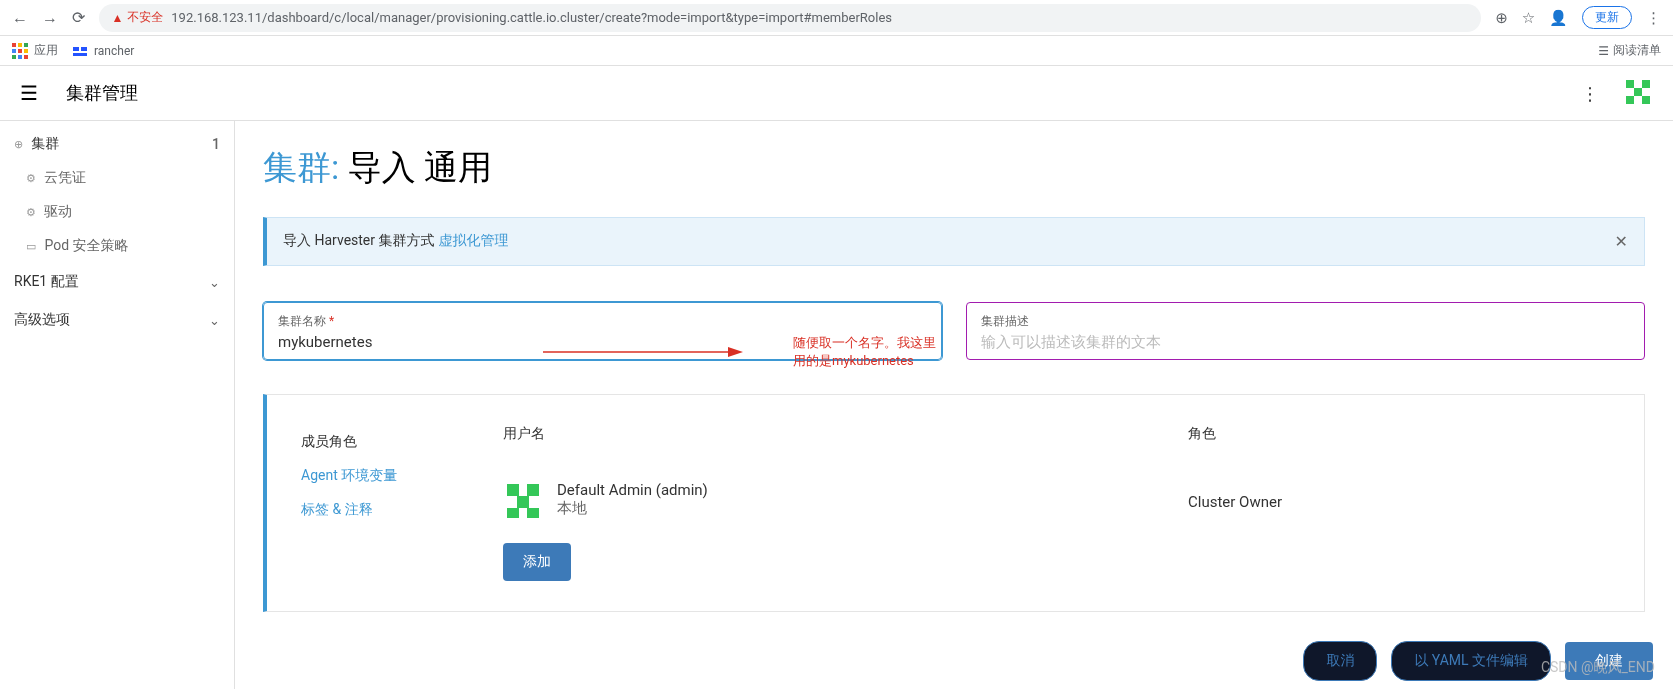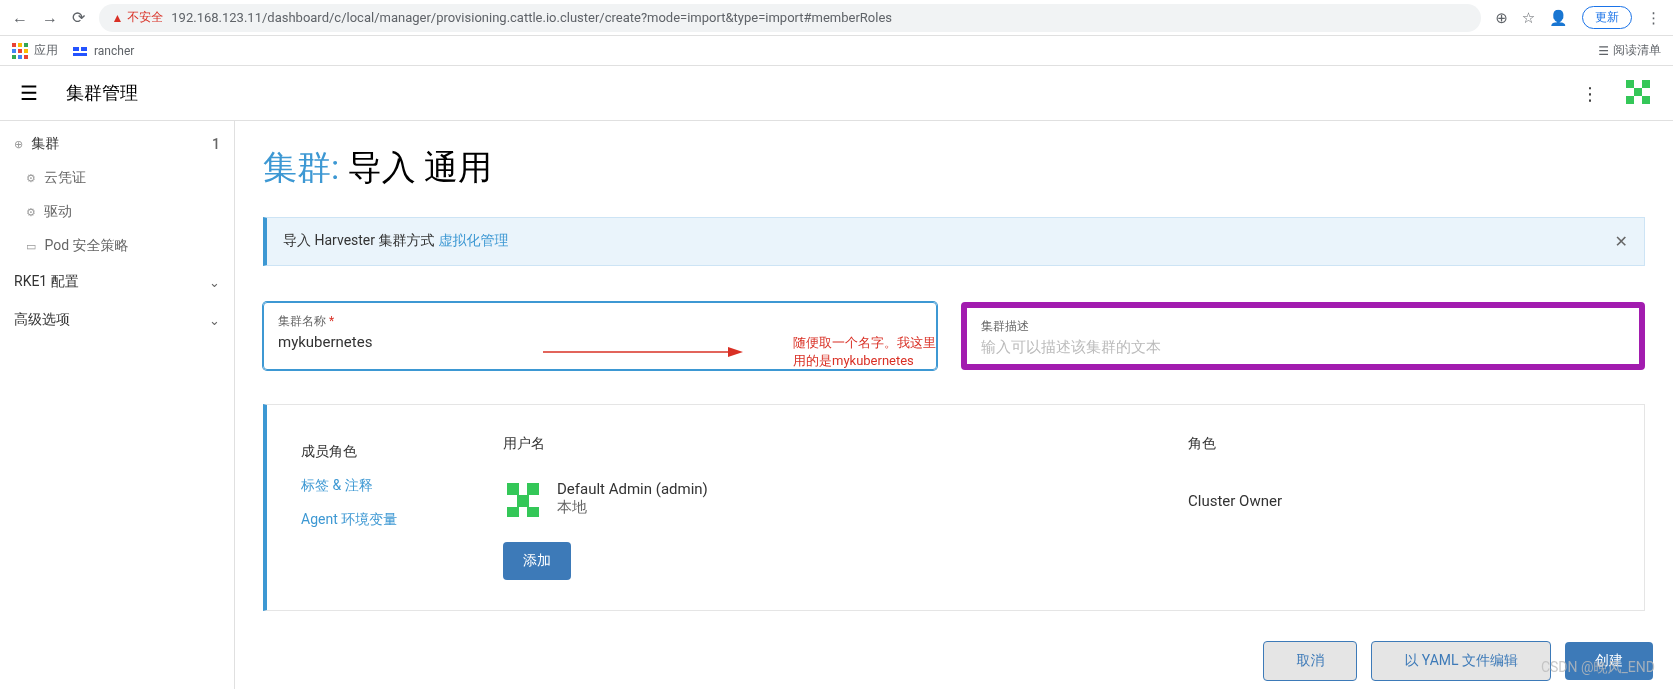--- a/index.html
+++ b/index.html
@@ -38,50 +38,50 @@
 .sb-expand{display:flex;align-items:center;justify-content:space-between;padding:10px 14px;font-size:14px;color:#333;cursor:pointer}
 .chev{color:#666;font-size:13px}
 
 .main{flex:1;padding:24px 28px;overflow:auto;position:relative}
 .page-title{font-size:34px;font-weight:400;margin-bottom:26px}
 .page-title .pre{color:#3d98d3}
 .banner{background:#eaf4fb;border:1px solid #cde4f5;border-left:4px solid #3d98d3;padding:14px 16px;font-size:14px;color:#333;display:flex;align-items:flex-start;margin-bottom:36px}
 .banner a{color:#3d98d3;text-decoration:none;margin-left:4px}
 .banner .close{margin-left:auto;color:#666;cursor:pointer;font-size:16px}
 .form-row{display:flex;gap:24px;margin-bottom:34px}
-.field{flex:1;border:6px solid #a21caf;border-radius:4px;padding:10px 14px 8px;position:relative}
+.field{flex:1;border:1px solid #a21caf;border-radius:4px;padding:10px 14px 8px;position:relative}
 .field.focus{border:1px solid #3d98d3;box-shadow:0 0 0 1px #3d98d3}
 .field-label{font-size:12px;color:#666;margin-bottom:2px;display:block}
 .field-label .req{color:#d93025}
 .field input{width:100%;border:none;outline:none;font-size:15px;color:#333;background:transparent}
 .field input::placeholder{color:#bbb}
 .annotation{position:absolute;color:#d93025;font-size:13px;line-height:1.4;pointer-events:none}
 .arrow{position:absolute;pointer-events:none}
 .arrow-line{stroke:#d93025;stroke-width:1.5}
 .arrow-head{fill:#d93025}
 
 .card{border:1px solid #e5e5e5;border-left:4px solid #3d98d3;padding:12px;display:flex}
 .side-tabs{width:200px;padding:18px 0}
 .stab{padding:8px 22px;font-size:14px;cursor:pointer;color:#3d98d3}
 .stab.active{color:#333;font-weight:500}
 .card-body{flex:1;padding:18px 24px}
 .cols{display:flex;gap:60px;margin-bottom:18px}
-.col-h{font-size:14px;color:#333;margin-bottom:9px}
+.col-h{font-size:14px;color:#333;margin-bottom:20px}
 .member-row{display:flex;gap:60px;align-items:center;margin-bottom:22px}
 .member-user{display:flex;align-items:flex-start;gap:14px}
 .avatar{width:40px;height:40px}
 .member-meta{display:flex;flex-direction:column}
 .member-name{font-size:15px;color:#333}
 .member-sub{font-size:15px;color:#666}
 .role-col{margin-left:auto;width:420px}
 .role-val{font-size:15px;color:#333}
 .add-btn{background:#3d7ab8;color:#fff;border:none;border-radius:4px;padding:10px 20px;font-size:14px;cursor:pointer}
 
 .footer{position:absolute;bottom:8px;right:20px;display:flex;gap:14px;align-items:center}
-.btn-outline{border:1px solid #3d7ab8;color:#3d7ab8;background:#e5e5e5;border-radius:4px;padding:10px 32px;font-size:14px;cursor:pointer}
+.btn-outline{border:1px solid #3d7ab8;color:#3d7ab8;background:#0f172a;border-radius:16px;padding:10px 22px;font-size:14px;cursor:pointer}
 .btn-primary{background:#3d7ab8;color:#fff;border:none;border-radius:4px;padding:10px 30px;font-size:14px;cursor:pointer}
 .watermark{position:absolute;bottom:12px;right:18px;color:#bcbcbc;font-size:14px;pointer-events:none;opacity:.8}
 </style>
 </head>
 <body>
 
 <div class="browser-bar">
   <span class="nav-btn">←</span>
   <span class="nav-btn">→</span>
   <span class="nav-btn">⟳</span>
@@ -199,22 +199,22 @@
       </svg>
       <div class="annotation" style="left:530px;top:32px">
         <div>随便取一个名字。我这里</div>
         <div>用的是mykubernetes</div>
       </div>
     </div>
 
     <div class="card">
       <div class="side-tabs">
         <div class="stab active">成员角色</div>
+        <div class="stab">Agent 环境变量</div>
         <div class="stab">标签 &amp; 注释</div>
-        <div class="stab">Agent 环境变量</div>
       </div>
       <div class="card-body">
         <div class="cols">
           <div style="flex:1">
               <div class="col-h">用户名</div>
             </div>
           <div class="role-col">
               <div class="col-h">角色</div>
             </div>
         </div>

